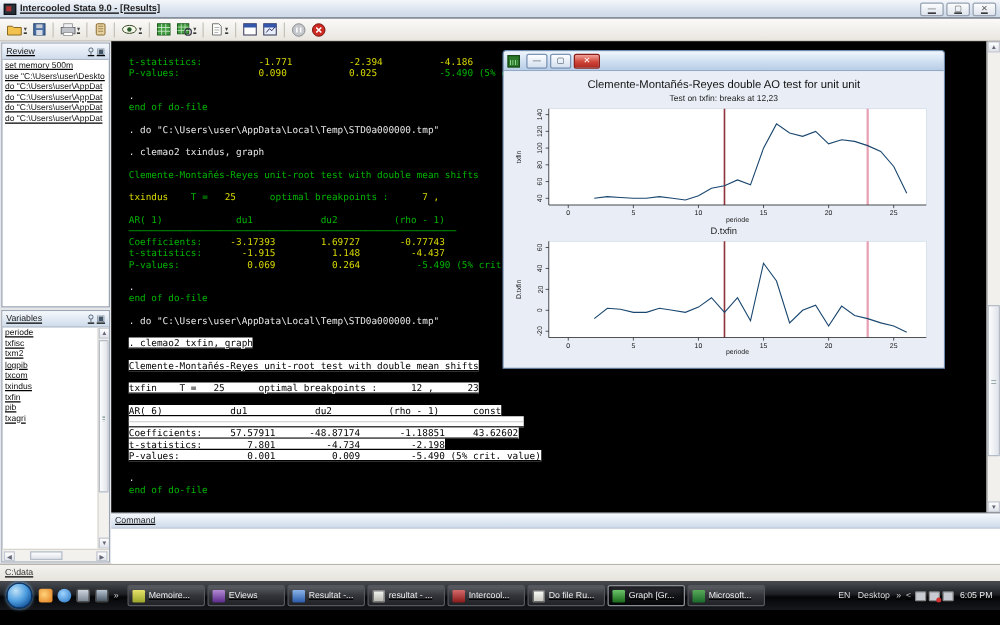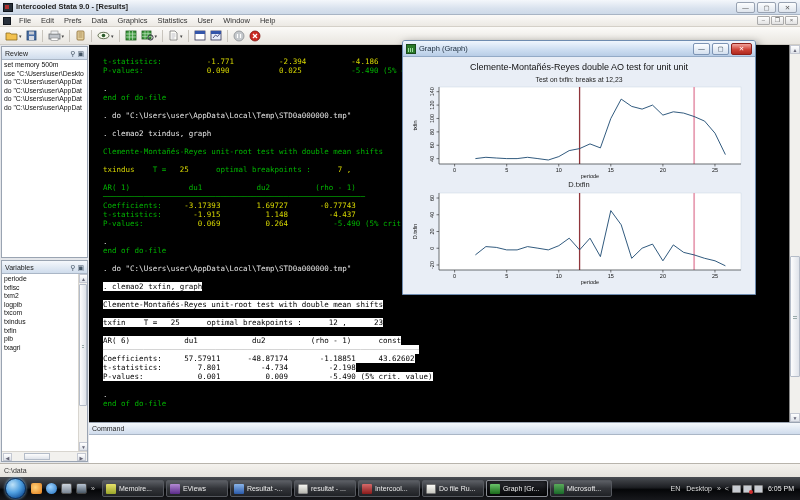--- a/index.html
+++ b/index.html
@@ -1,18 +1,18 @@
 <!DOCTYPE html>
 <html><head>
 <meta charset="utf-8">
 <style>
   html,body{margin:0;padding:0;background:#222;}
   *{box-sizing:border-box;}
   .screen{position:relative;width:800px;height:500px;overflow:hidden;
-    font-family:"Liberation Sans","DejaVu Sans",sans-serif;background:#000;}
+    font-family:"Liberation Sans","DejaVu Sans",sans-serif;background:#000;text-decoration:underline;}
 
   
   .titlebar{height:15px;background:linear-gradient(#f4f7fb,#d9e2ee 60%,#cdd9e8);
     border-bottom:1px solid #a8b4c4;display:flex;align-items:center;padding:0 3px;}
   .titlebar .appicon{width:10px;height:9px;margin-right:3px;background:#28303a;
     border:1px solid #10151c;position:relative;}
   .titlebar .appicon:after{content:"";position:absolute;left:1px;top:1px;width:4px;height:4px;background:#b03030;}
   .titlebar .ttext{font-size:7.5px;color:#222;font-weight:bold;flex:1;line-height:14px;}
   .winbtn{width:19px;height:11px;border:1px solid #98a2b2;border-radius:2px;
     background:linear-gradient(#fcfdfe,#dfe5ed);margin-left:2px;font-size:6.5px;line-height:9px;
@@ -120,37 +120,20 @@
 <div class="screen">
 
   <div class="titlebar">
     <div class="appicon"></div>
     <div class="ttext">Intercooled Stata 9.0 - [Results]</div>
     <div class="winbtn">—</div>
     <div class="winbtn">▢</div>
     <div class="winbtn">✕</div>
   </div>
 
-  <div class="menubar">
-    <div class="childicon"></div>
-    <span class="menu-item">File</span>
-    <span class="menu-item">Edit</span>
-    <span class="menu-item">Prefs</span>
-    <span class="menu-item">Data</span>
-    <span class="menu-item">Graphics</span>
-    <span class="menu-item">Statistics</span>
-    <span class="menu-item">User</span>
-    <span class="menu-item">Window</span>
-    <span class="menu-item">Help</span>
-    <div class="mdi-btns">
-      <div class="mdibtn">–</div>
-      <div class="mdibtn">❐</div>
-      <div class="mdibtn">×</div>
-    </div>
-  </div>
 
   <div class="toolbar">
     <div class="tbtn">
       <svg width="13" height="11">
           <path d="M1,3 h4 l1,1 h6 v6 h-11 z" fill="#f2c14e" stroke="#8a6a20" stroke-width="0.8"></path>
         </svg>
         <span class="dd">▾</span>
     </div>
     <div class="tbtn">
       <svg width="11" height="11">
@@ -359,21 +342,20 @@
       <div class="trayicon"></div>
       <div class="trayicon netx"></div>
       <div class="trayicon"></div>
       <span class="time">6:05 PM</span>
     </div>
   </div>
 
   <div class="graphwin">
     <div class="gtitlebar">
       <div class="gticon"></div>
-      <span class="gttext">Graph (Graph)</span>
       <div class="gbtn">—</div>
       <div class="gbtn">▢</div>
       <div class="gbtn close">✕</div>
     </div>
     <div class="gbody">
       <div class="gmain-title">Clemente-Montañés-Reyes double AO test for unit unit</div>
       <div class="gsub-title">Test on txfin: breaks at 12,23</div>
       <svg id="chart0" width="340" height="96">
           <rect x="30" y="4" width="302" height="77" fill="#ffffff" stroke="#ccd6e2" stroke-width="0.5"></rect>
           <line x1="170.58620689655172" x2="170.58620689655172" y1="4" y2="81" stroke="#90353b" stroke-width="1.3"></line>

